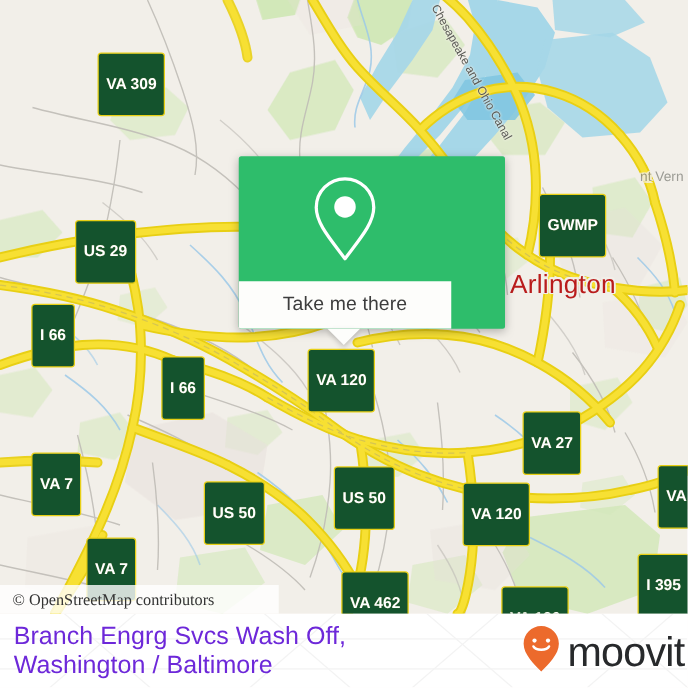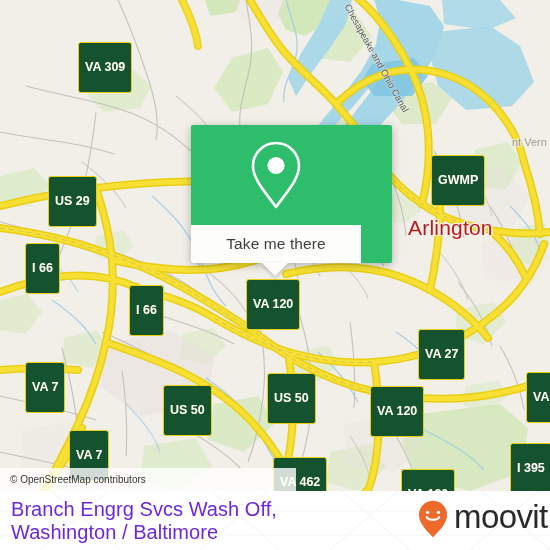--- a/index.html
+++ b/index.html
@@ -93,46 +93,48 @@
     box-sizing: content-box;
     text-shadow: 0 0 1px rgba(160,140,0,.35);
   }
 
   
   #attribution {
     position: absolute;
     left: 0;
     top: 468px;
     height: 23px;
-    width: 296px;
+    width: 223px;
     background: rgba(255,255,255,0.80);
     color: #333333;
-    font-size: 10px;
+    font-size: 13px;
     line-height: 23px;
     padding-left: 10px;
     box-sizing: border-box;
     white-space: nowrap;
+    font-family: Liberation Serif, serif;
   }
 
   
   #popup {
     position: absolute;
     left: 191px;
     top: 125px;
     width: 170px;
     height: 138px;
     filter: drop-shadow(0 2px 4px rgba(0,0,0,0.28));
   }
   #popup-body {
     position: relative;
     width: 201px;
     height: 138px;
     background: #2ebd6b;
     border-radius: 2px;
     overflow: hidden;
+    padding-left: 12px;
   }
   #popup-pin-wrap {
     position: absolute;
     left: 0;
     top: 0;
     width: 170px;
     height: 100px;
     display: flex;
     align-items: center;
     justify-content: center;
@@ -189,21 +191,21 @@
     font-size: 20px;
     line-height: 23px;
     color: #6d28d9;
     letter-spacing: .05px;
   }
   #moovit-logo {
     position: absolute;
     left: 418px;
     top: 500px;
     display: flex;
-    align-items: flex-start;
+    align-items: flex-end;
     gap: 6px;
   }
   #moovit-word {
     font-size: 33px;
     line-height: 33px;
     color: #27292b;
     letter-spacing: -0.6px;
     font-weight: normal;
   }
 </style>
@@ -410,21 +412,21 @@
 
       </g>
     </svg>
 
     <div class="place-label place-city" style="left:408px; top:192px;">Arlington</div>
     <div class="place-label place-minor" style="left:512px; top:112px;">nt Vern</div>
 
     <div class="canal-label" style="left:352px; top:2px; transform: rotate(61deg);">Chesapeake and Ohio Canal</div>
 
     <div class="shield" style="left:78px;  top:42px;">VA 309</div>
-    <div class="shield" style="left:48px;  top:176px;">US 29</div>
+    <div class="shield" style="left:60px;  top:176px;">US 29</div>
     <div class="shield" style="left:25px;  top:243px;">I 66</div>
     <div class="shield" style="left:129px; top:285px;">I 66</div>
     <div class="shield" style="left:246px; top:279px;">VA 120</div>
     <div class="shield" style="left:431px; top:119px;margin-top:36px;">GWMP</div>
     <div class="shield" style="left:418px; top:329px;">VA 27</div>
     <div class="shield" style="left:25px;  top:362px;">VA 7</div>
     <div class="shield" style="left:69px;  top:430px;">VA 7</div>
     <div class="shield" style="left:163px; top:385px;">US 50</div>
     <div class="shield" style="left:267px; top:373px;">US 50</div>
     <div class="shield" style="left:370px; top:386px;">VA 120</div>

